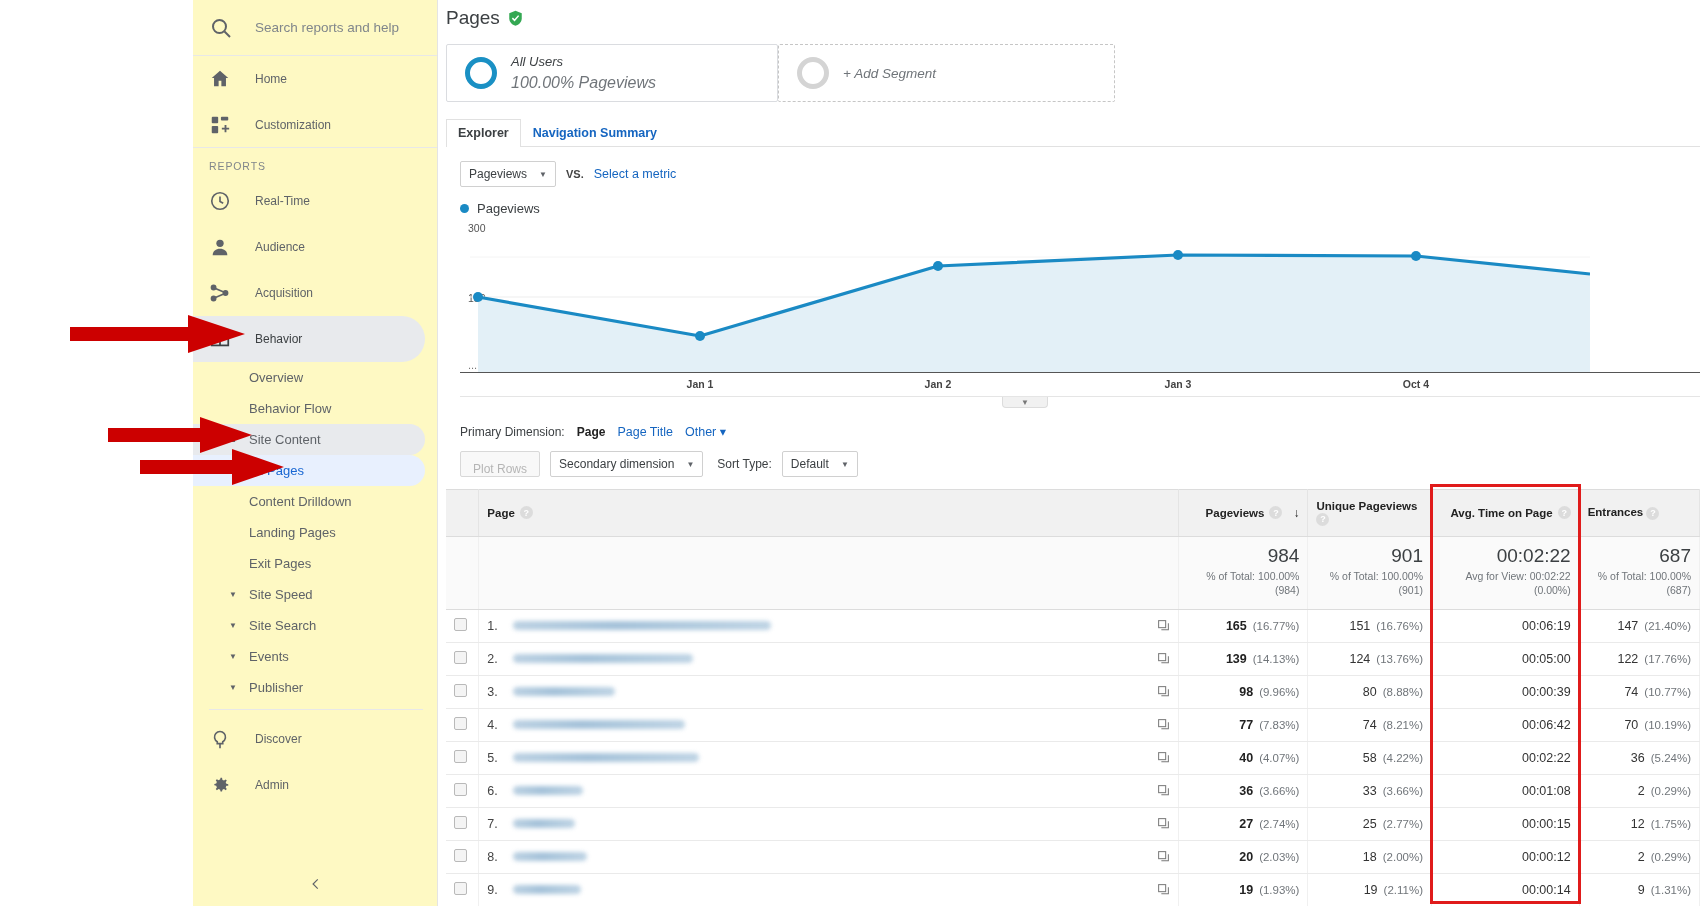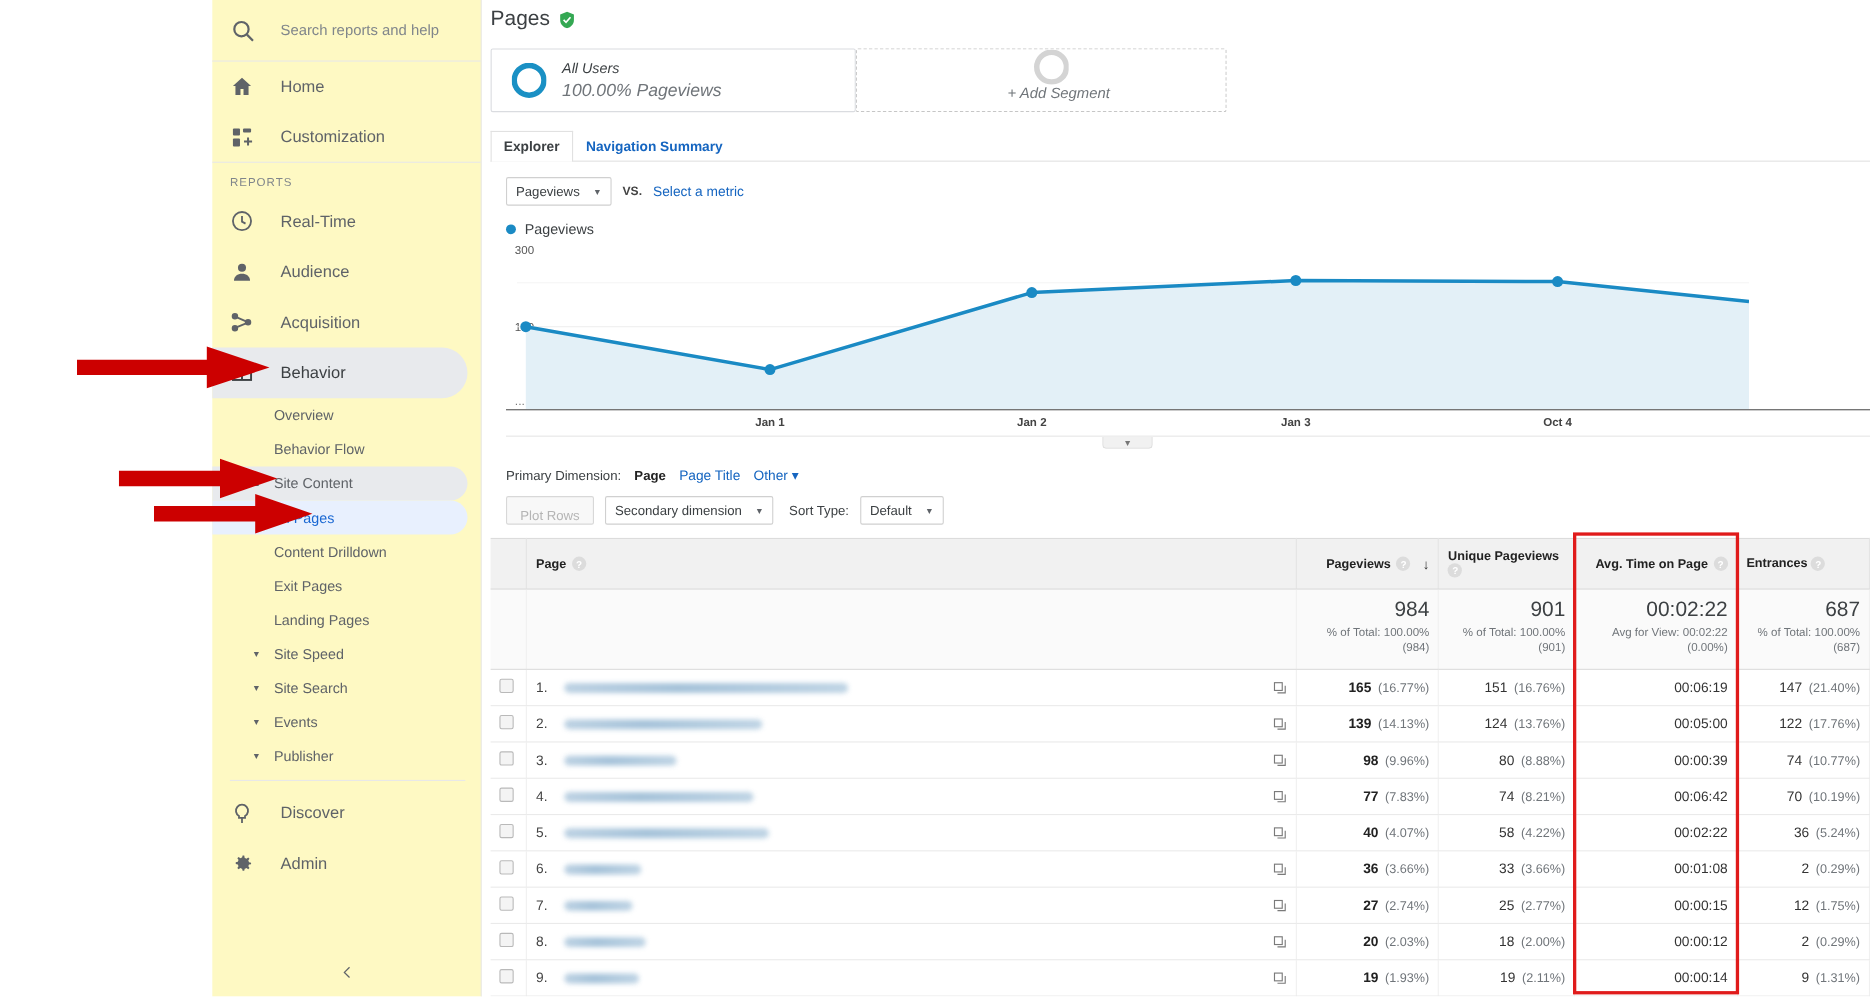--- a/index.html
+++ b/index.html
@@ -26,21 +26,21 @@
   }
   .search-row .ic { width: 24px; height: 24px; flex: none; color: #5f6368; }
   .search-row .txt { margin-left: 22px; color: #80868b; font-size: 13.5px; }
 
   .nav-item {
     display: flex; align-items: center; height: 46px;
     padding-left: 16px; cursor: pointer; position: relative;
     color: #5f6368;
   }
   .nav-item .ic { width: 22px; height: 22px; flex: none; color: #5f6368; }
-  .nav-item .lbl { margin-left: 24px; font-size: 15px; }
+  .nav-item .lbl { margin-left: 24px; font-size: 12px; }
   .nav-item.selected {
     background: #e8eaed;
     border-radius: 0 24px 24px 0;
     margin-right: 12px;
   }
   .nav-item.selected .lbl { color: #3c4043; text-align: center; }
   .nav-sep { border-bottom: 1px solid #e8e8e8; }
 
   .reports-label {
     font-size: 10.5px; letter-spacing: .9px; color: #80868b;
@@ -76,21 +76,21 @@
   .page-title { font-size: 19px; color: #3c4043; font-weight: 400; }
   .shield { margin-left: 8px; width: 15px; height: 17px; }
 
   .content-wrap { padding: 0 0 0 8px; }
 
   .segment-row { display: flex; gap: 0; padding-top: 8px; font-style: italic; }
   .segment-box {
     width: 332px; height: 58px; border: 1px solid #dadce0; background: #fff;
     display: flex; align-items: center; padding-left: 18px; border-radius: 2px;
   }
-  .segment-box.add { border: 1px dashed #c6c6c6; width: 337px; flex-direction: column; }
+  .segment-box.add { border: 1px dashed #c6c6c6; width: 337px; }
   .donut {
     width: 32px; height: 32px; border-radius: 50%;
     border: 5px solid #1a90c4; flex: none;
     clip-path: polygon(0 0, 100% 0, 100% 18%, 62% 18%, 62% 0, 100% 0, 100% 100%, 0 100%);
   }
   .donut.gray { border-color: #d4d4d4; }
   .seg-text { margin-left: 14px; }
   .seg-name { font-size: 13px; color: #3c4043; }
   .seg-sub { font-size: 16px; color: #70757a; margin-top: 5px; }
   .seg-add-label { margin-left: 14px; font-size: 13.5px; color: #70757a; }
@@ -290,24 +290,24 @@
       <span>Site Content</span>
     </div>
 
     <div class="sub-item current">
       <span>All Pages</span>
     </div>
     <div class="sub-item">
       <span>Content Drilldown</span>
     </div>
     <div class="sub-item">
+      <span>Landing Pages</span>
+    </div>
+    <div class="sub-item">
       <span>Exit Pages</span>
-    </div>
-    <div class="sub-item">
-      <span>Landing Pages</span>
     </div>
 
     <div class="sub-item group">
       <span class="caret">▼</span>
       <span>Site Speed</span>
     </div>
     <div class="sub-item group">
       <span class="caret">▼</span>
       <span>Site Search</span>
     </div>

